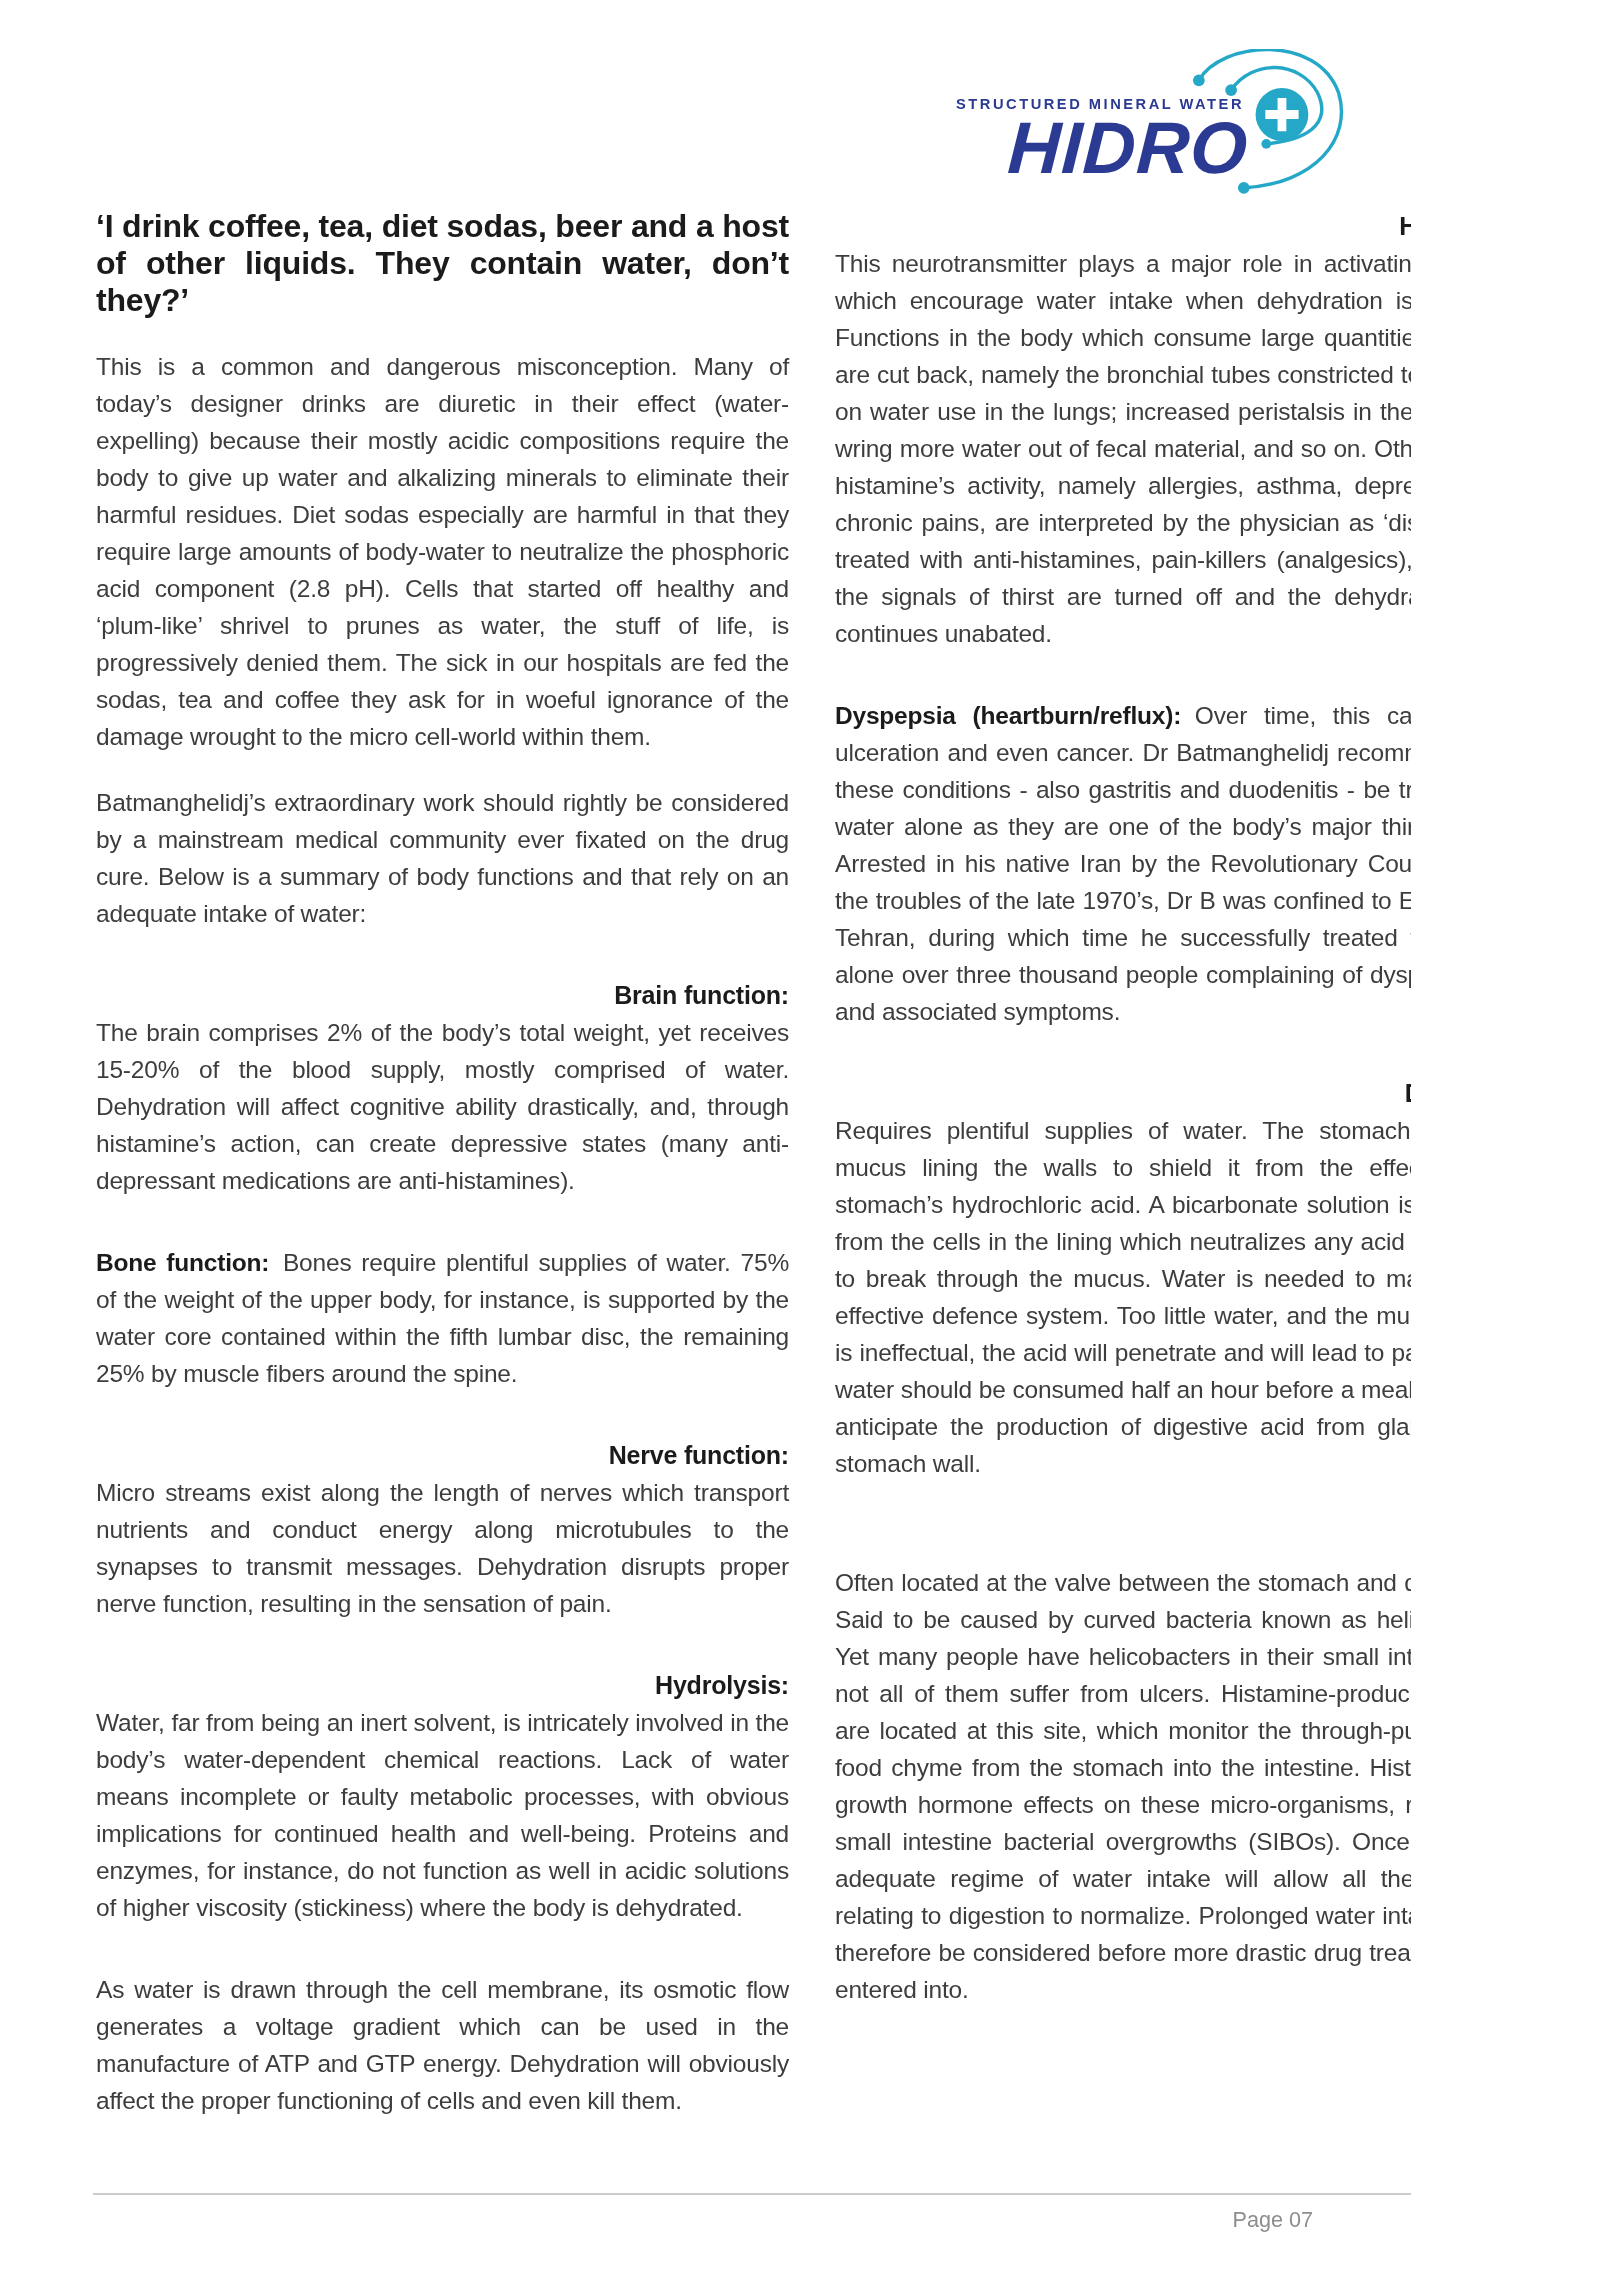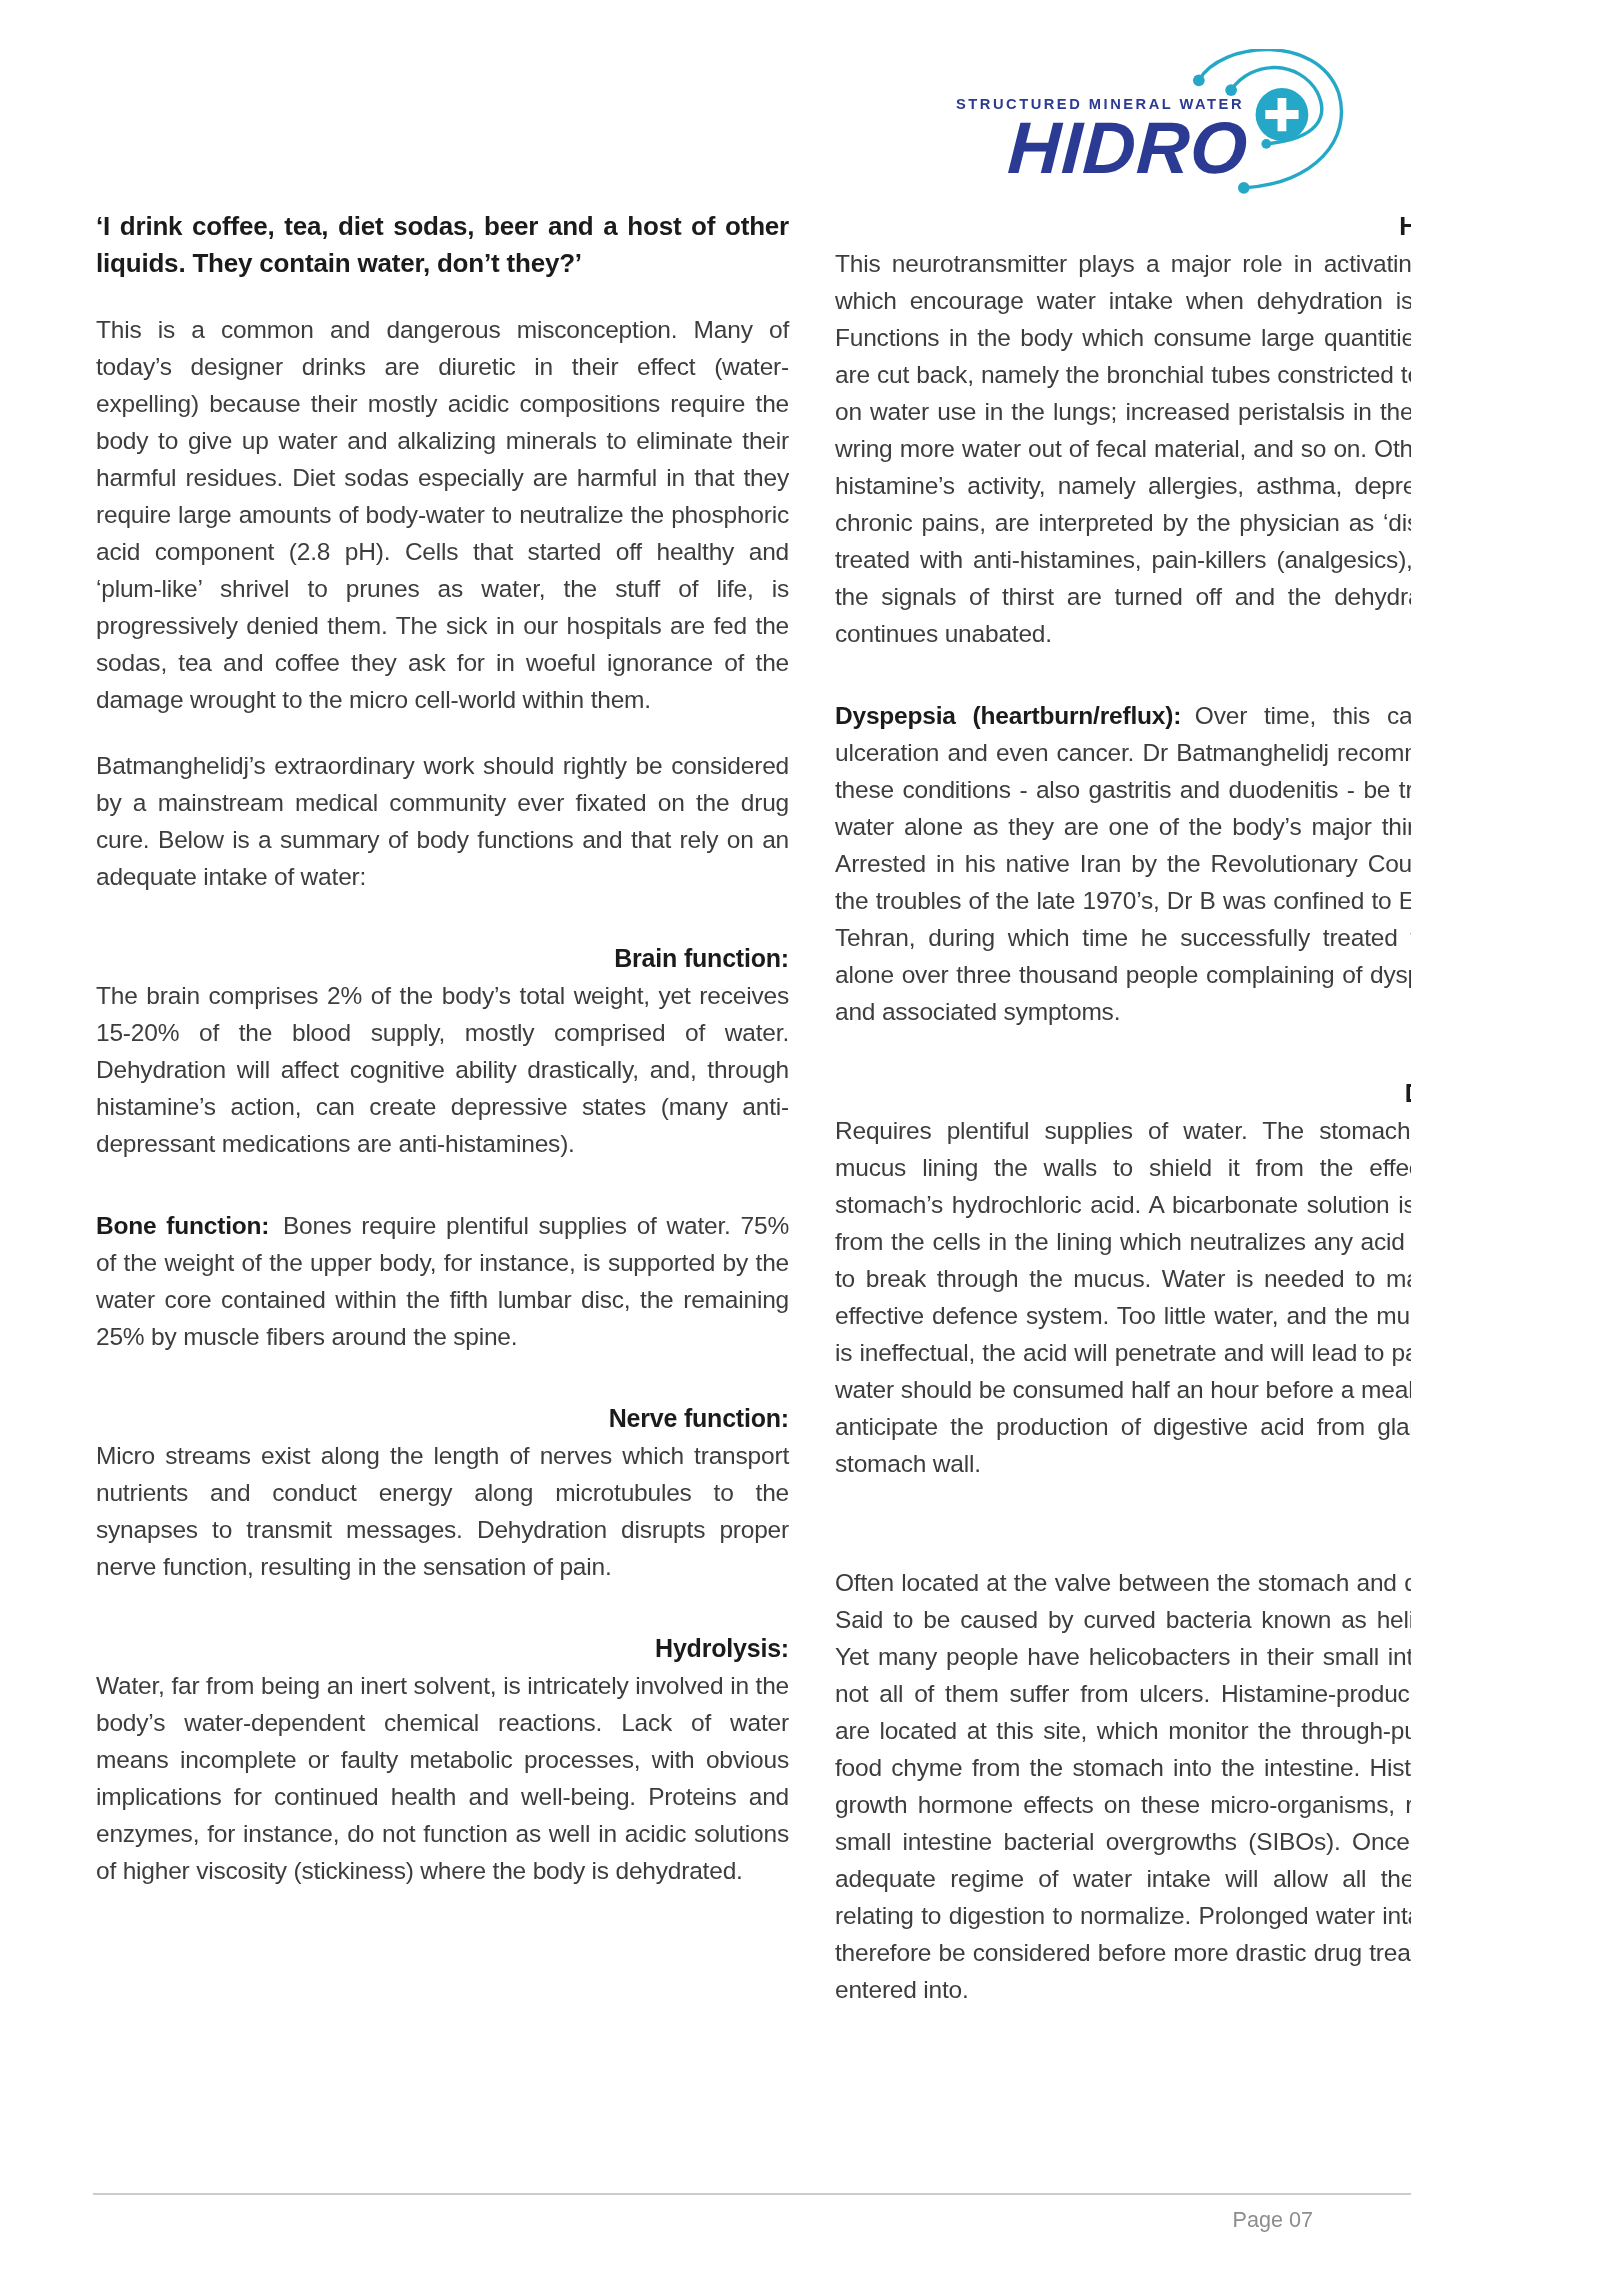--- a/index.html
+++ b/index.html
@@ -30,21 +30,21 @@
   
   .col{
     position:absolute;top:208px;width:693px;
     font-size:24.5px;line-height:37px;color:#3d3d3d;
     text-align:justify;letter-spacing:-0.2px;
   }
   .col-left{left:96px;}
   .col-right{left:835px;width:690px;}
 
   .intro-heading{
-    font-size:26px;line-height:37px;font-weight:bold;color:#1b1b1b;
+    font-size:32px;line-height:37px;font-weight:bold;color:#1b1b1b;
     margin:0 0 29px 0;text-align:justify;
   }
   .para{margin:0 0 29px 0;}
   .section{margin-top:45px;}
   .section h3{
     font-size:25px;line-height:37px;font-weight:bold;color:#1b1b1b;
     margin:0;text-align:right;
   }
   .section p{margin:0;}
   .inline-head{font-weight:bold;color:#1b1b1b;margin-right:13.7px;}
@@ -102,20 +102,21 @@
       <h3>Nerve function:</h3>
       <p>Micro streams exist along the length of nerves which transport nutrients and conduct energy along microtubules to the synapses to transmit messages. Dehydration disrupts proper nerve function, resulting in the sensation of pain.</p>
     </div>
 
     <div class="section">
       <h3>Hydrolysis:</h3>
       <p>Water, far from being an inert solvent, is intricately involved in the body’s water-dependent chemical reactions. Lack of water means incomplete or faulty metabolic processes, with obvious implications for continued health and well-being. Proteins and enzymes, for instance, do not function as well in acidic solutions of higher viscosity (stickiness) where the body is dehydrated.</p>
     </div>
 
     <div class="section">
+      <p>As water is drawn through the cell membrane, its osmotic flow generates a voltage gradient which can be used in the manufacture of ATP and GTP energy. Dehydration will obviously affect the proper functioning of cells and even kill them.</p>
     </div>
   </div>
 
   <div class="col col-right">
     <div class="section" style="margin-top:0;">
       <h3>Histamine:</h3>
       <p>This neurotransmitter plays a major role in activating systems which encourage water intake when dehydration is detected. Functions in the body which consume large quantities of water are cut back, namely the bronchial tubes constricted to cut down on water use in the lungs; increased peristalsis in the bowels to wring more water out of fecal material, and so on. Other signs of histamine’s activity, namely allergies, asthma, depression and chronic pains, are interpreted by the physician as ‘disease’ and treated with anti-histamines, pain-killers (analgesics), etc. Thus the signals of thirst are turned off and the dehydration state continues unabated.</p>
     </div>
 
     <div class="section">

